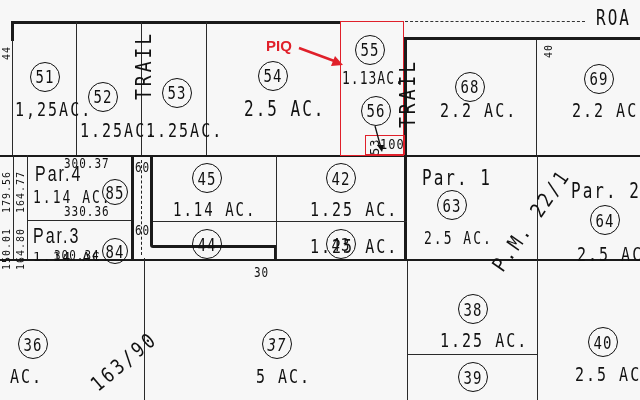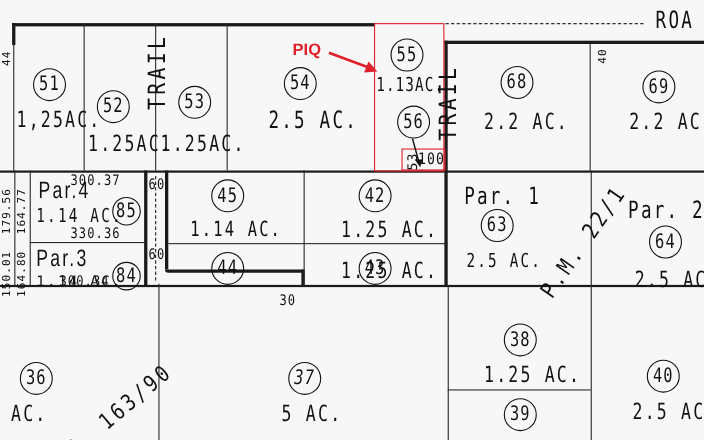--- a/index.html
+++ b/index.html
@@ -85,21 +85,21 @@
   <div class="lbl" style="left:342px;top:68px;font-size:13px;letter-spacing:1px;">1.13AC.</div>
   <div class="circ" style="left:361px;top:96px;">
       <span>56</span>
     </div>
   <svg style="position:absolute;left:372px;top:124px;" width="14" height="30">
       <line x1="3" y1="2" x2="9" y2="24" stroke="#111" stroke-width="1.3"></line>
       <polygon points="10,28 5,21 12,21" fill="#111"></polygon>
     </svg>
   <div class="vert" style="left:368px;top:155px;transform:rotate(-90deg);font-size:12px;letter-spacing:1px;width:16px;overflow:hidden;">53100</div>
   <div class="lbl sm" style="left:380px;top:136px;font-size:12px;">100</div>
-  <div class="circ" style="left:455px;top:60px;">
+  <div class="circ" style="left:455px;top:72px;">
       <span>68</span>
     </div>
   <div class="lbl" style="left:440px;top:98px;">2.2 AC.</div>
   <div class="circ" style="left:584px;top:64px;">
       <span>69</span>
     </div>
   <div class="lbl" style="left:572px;top:98px;">2.2 AC.</div>
 
   <div class="vert sm" style="left:1px;top:60px;transform:rotate(-90deg);font-size:10px;">44</div>
   <div class="vert sm" style="left:543px;top:58px;transform:rotate(-90deg);font-size:10px;">40</div>

